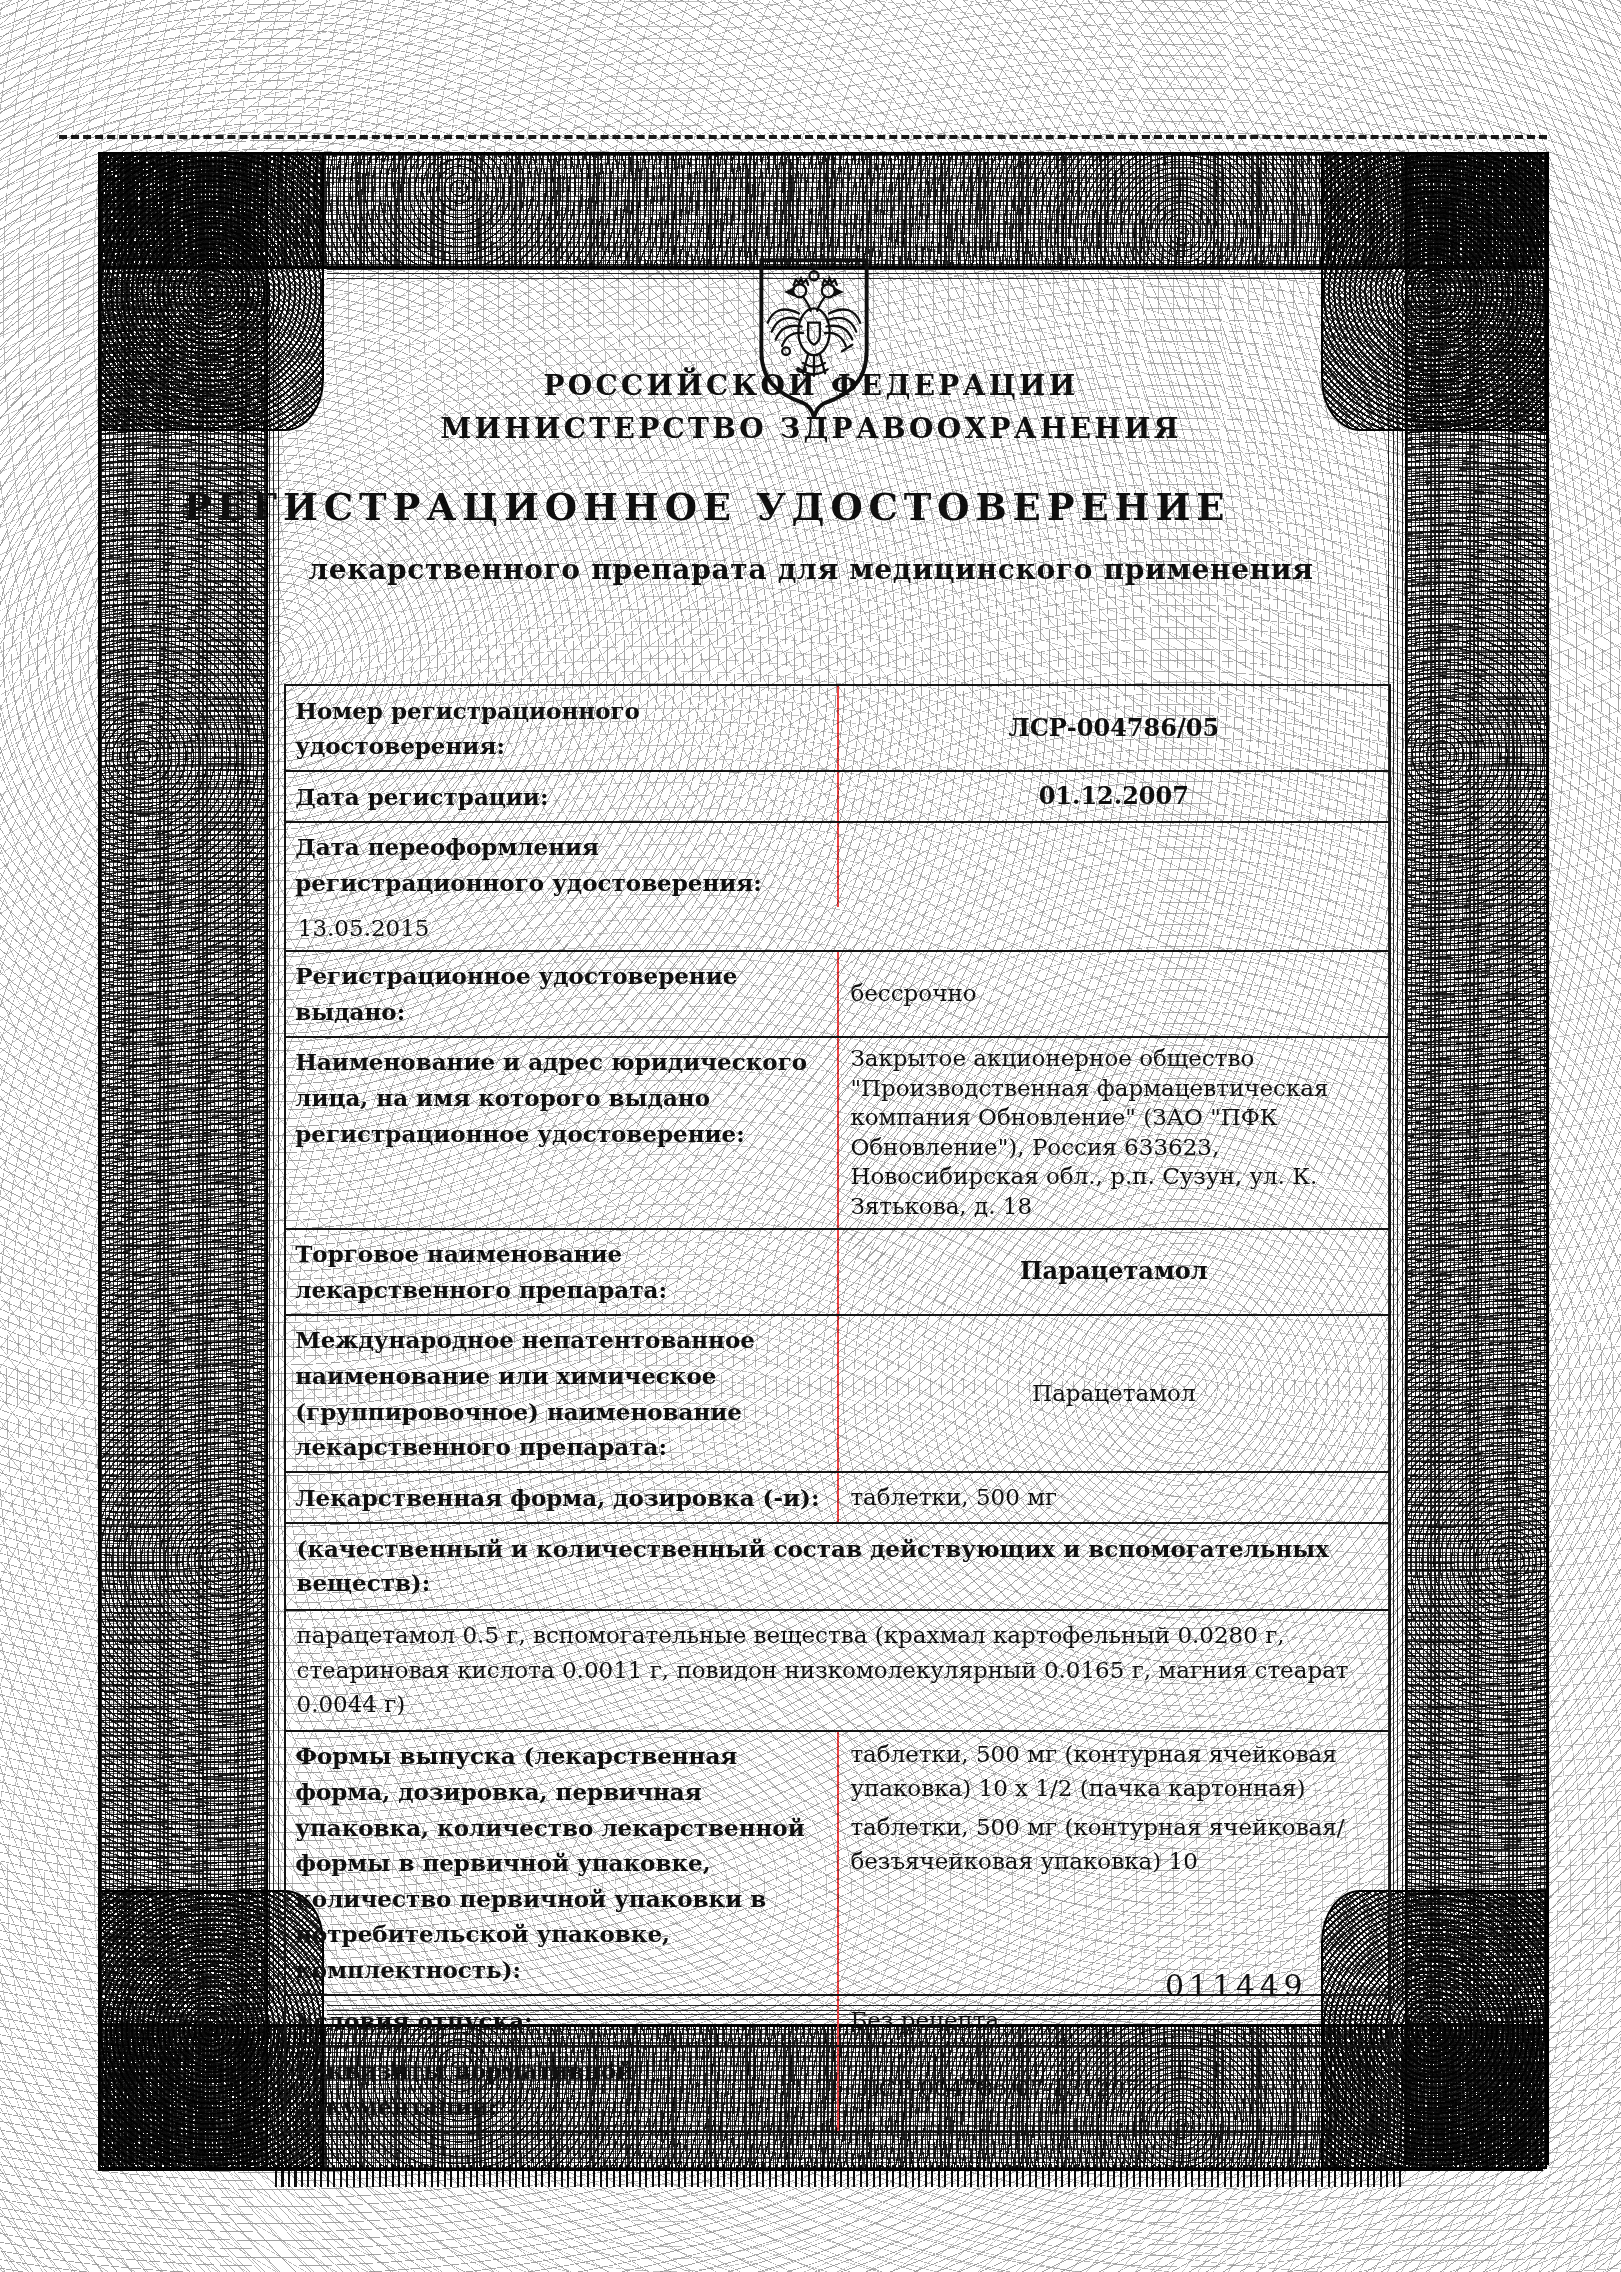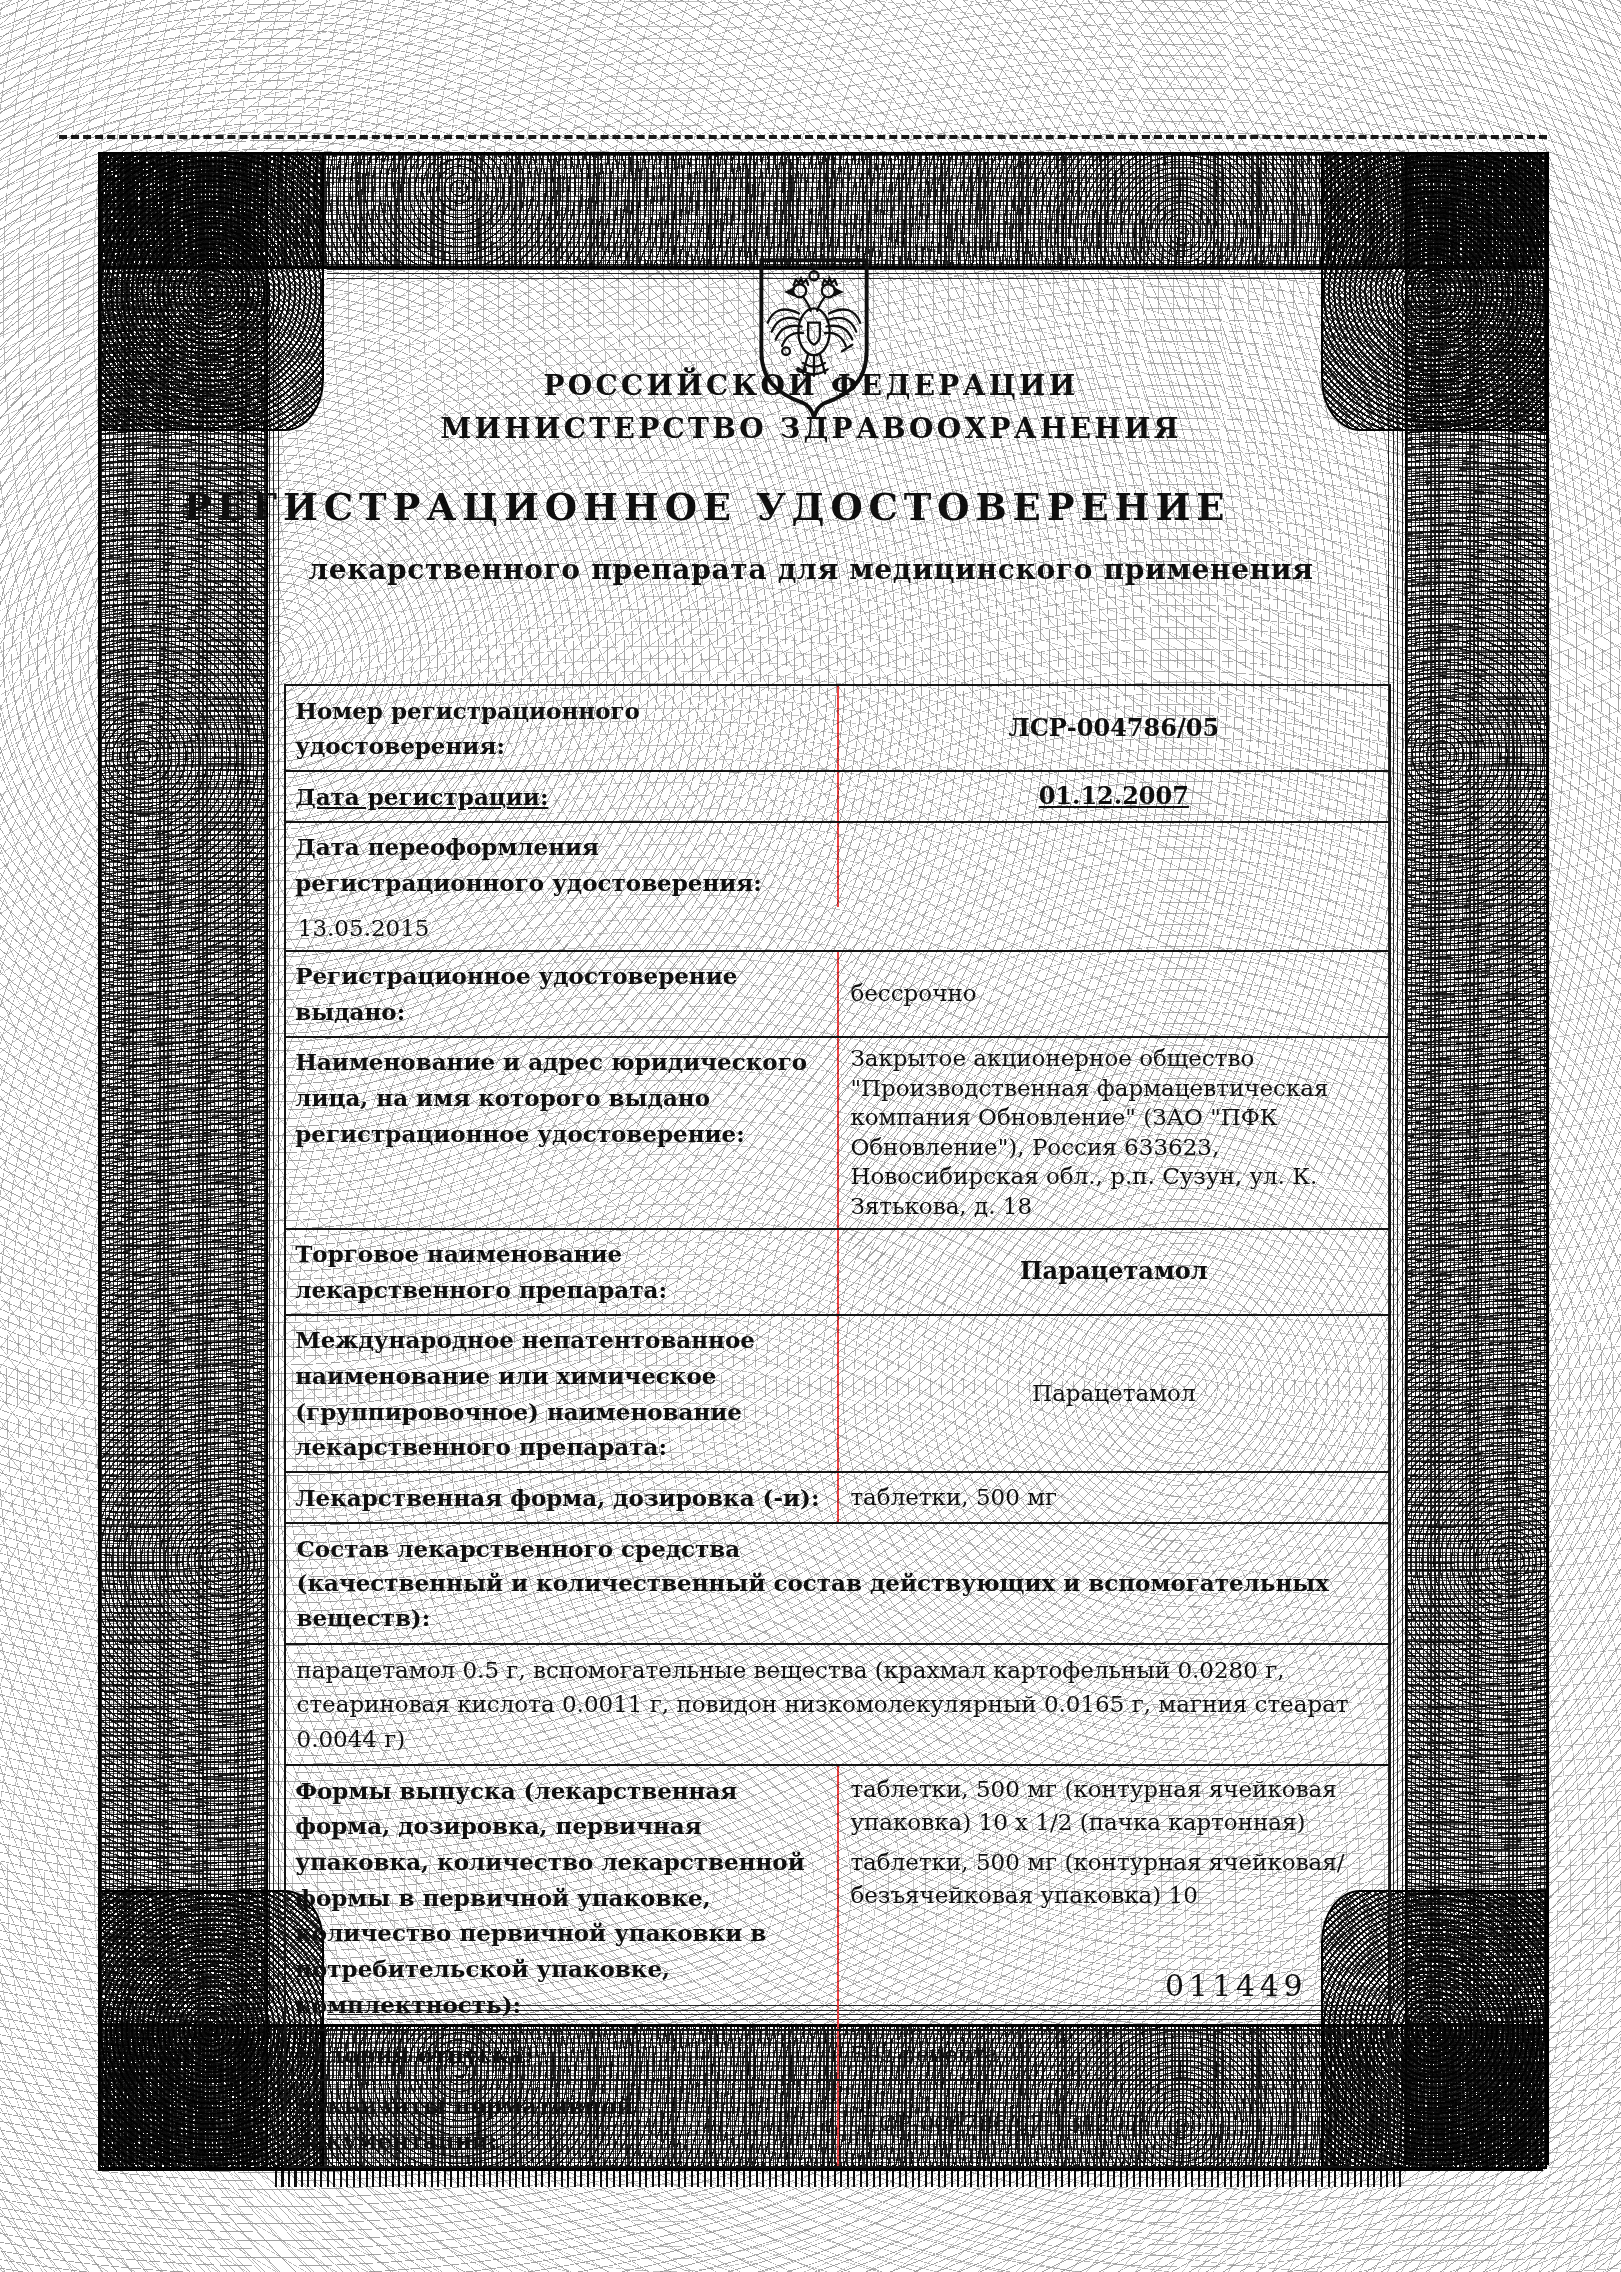--- a/index.html
+++ b/index.html
@@ -65,21 +65,21 @@
   .row{display:flex; border-bottom:2.6px solid #141414;}
   .row:last-child{border-bottom:none;}
   .cell-label{width:50.1%; box-sizing:border-box; border-right:2px solid #ef4444;
     padding:6.5px 11.8px 6.5px 9.2px; font-weight:700; font-size:23px; line-height:1.55;}
   .cell-value{flex:1; box-sizing:border-box; padding:6.5px 11.8px; font-size:23px; line-height:1.28; display:flex; flex-direction:column; justify-content:flex-start; align-items:flex-start;}
   .cell-value.v-center{justify-content:center;}
   .cell-value.h-center{align-items:center; text-align:center;}
   .cell-value.bold{font-weight:700; font-size:24px;}
   .row-full{display:block; padding:7.8px 10.5px; font-size:23px; line-height:1.5;}
   .row-full.bold{font-weight:700;}
-  .r1{min-height:47px;} .r2{min-height:47px;text-decoration:underline;} .r3{min-height:81px;flex-direction:column;} .r4{min-height:48px;}
+  .r1{min-height:47px;} .r2{min-height:47px;} .r3{min-height:81px;flex-direction:column;} .r4{min-height:48px;}
   .r5{min-height:167px;} .r6{min-height:71px;} .r7{min-height:135px;} .r8{min-height:41px;}
   .r9{min-height:78px; box-sizing:border-box;} .r10{min-height:65px; box-sizing:border-box;}
   .r11{min-height:205px;} .r12{min-height:39px;} .r13{min-height:43px;gap:9px;}
   .vline{display:block;}
   .vpar{display:block; margin:0 0 6.5px 0; line-height:1.45;}
   .serial{position:absolute; left:1165px; top:1968px; font-size:30px; letter-spacing:4.6px; font-weight:400;}
 </style>
 </head>
 <body>
 
@@ -175,21 +175,20 @@
       <div class="cell-label">Международное непатентованное наименование или химическое (группировочное) наименование лекарственного препарата:</div>
       <div class="cell-value v-center h-center">Парацетамол</div>
     </div>
 
     <div class="row r8">
       <div class="cell-label">Лекарственная форма, дозировка (-и):</div>
       <div class="cell-value v-center">таблетки, 500 мг</div>
     </div>
 
     <div class="row row-full bold r9">
-      <span class="vline">Состав лекарственного средства</span>
       <span class="vline">(качественный и количественный состав действующих и вспомогательных веществ):</span>
     </div>
 
     <div class="row row-full r10">парацетамол 0.5 г, вспомогательные вещества (крахмал картофельный 0.0280 г, стеариновая кислота 0.0011 г, повидон низкомолекулярный 0.0165 г, магния стеарат 0.0044 г)</div>
 
     <div class="row r11">
       <div class="cell-label">Формы выпуска (лекарственная форма, дозировка, первичная упаковка, количество лекарственной формы в первичной упаковке, количество первичной упаковки в потребительской упаковке, комплектность):</div>
       <div class="cell-value">
         <span class="vpar">таблетки, 500 мг (контурная ячейковая упаковка) 10 х 1/2 (пачка картонная)</span>
         <span class="vpar">таблетки, 500 мг (контурная ячейковая/безъячейковая упаковка) 10</span>

